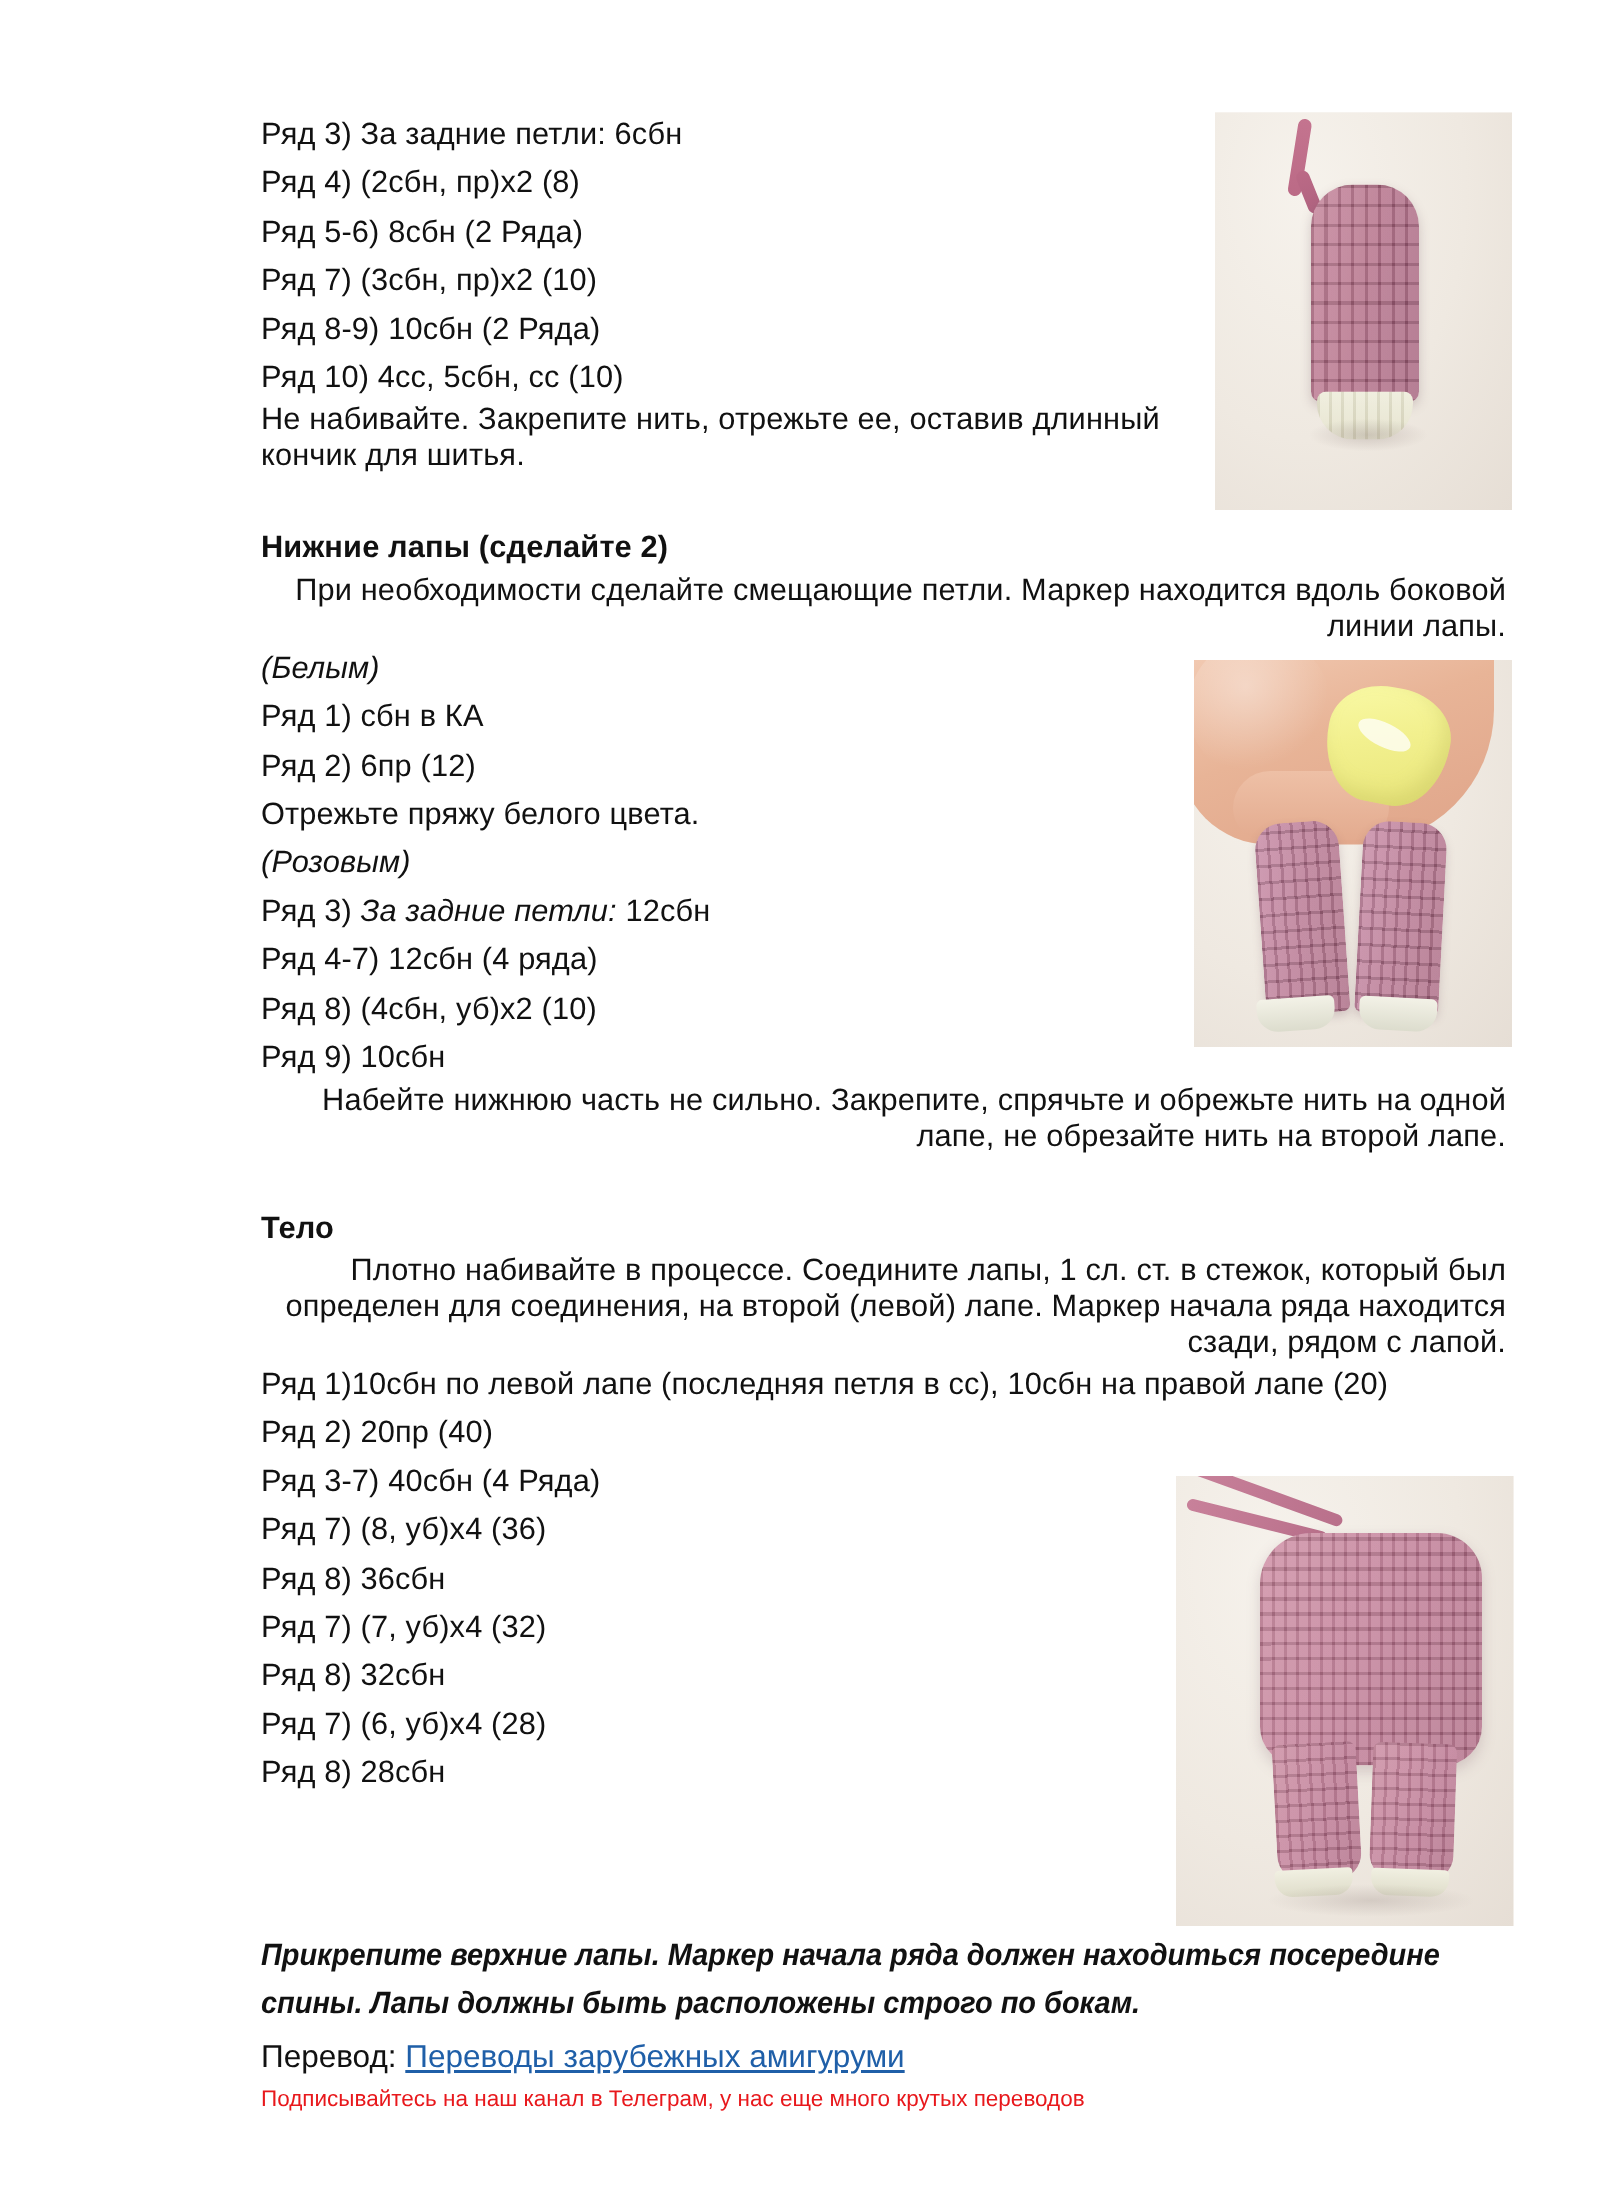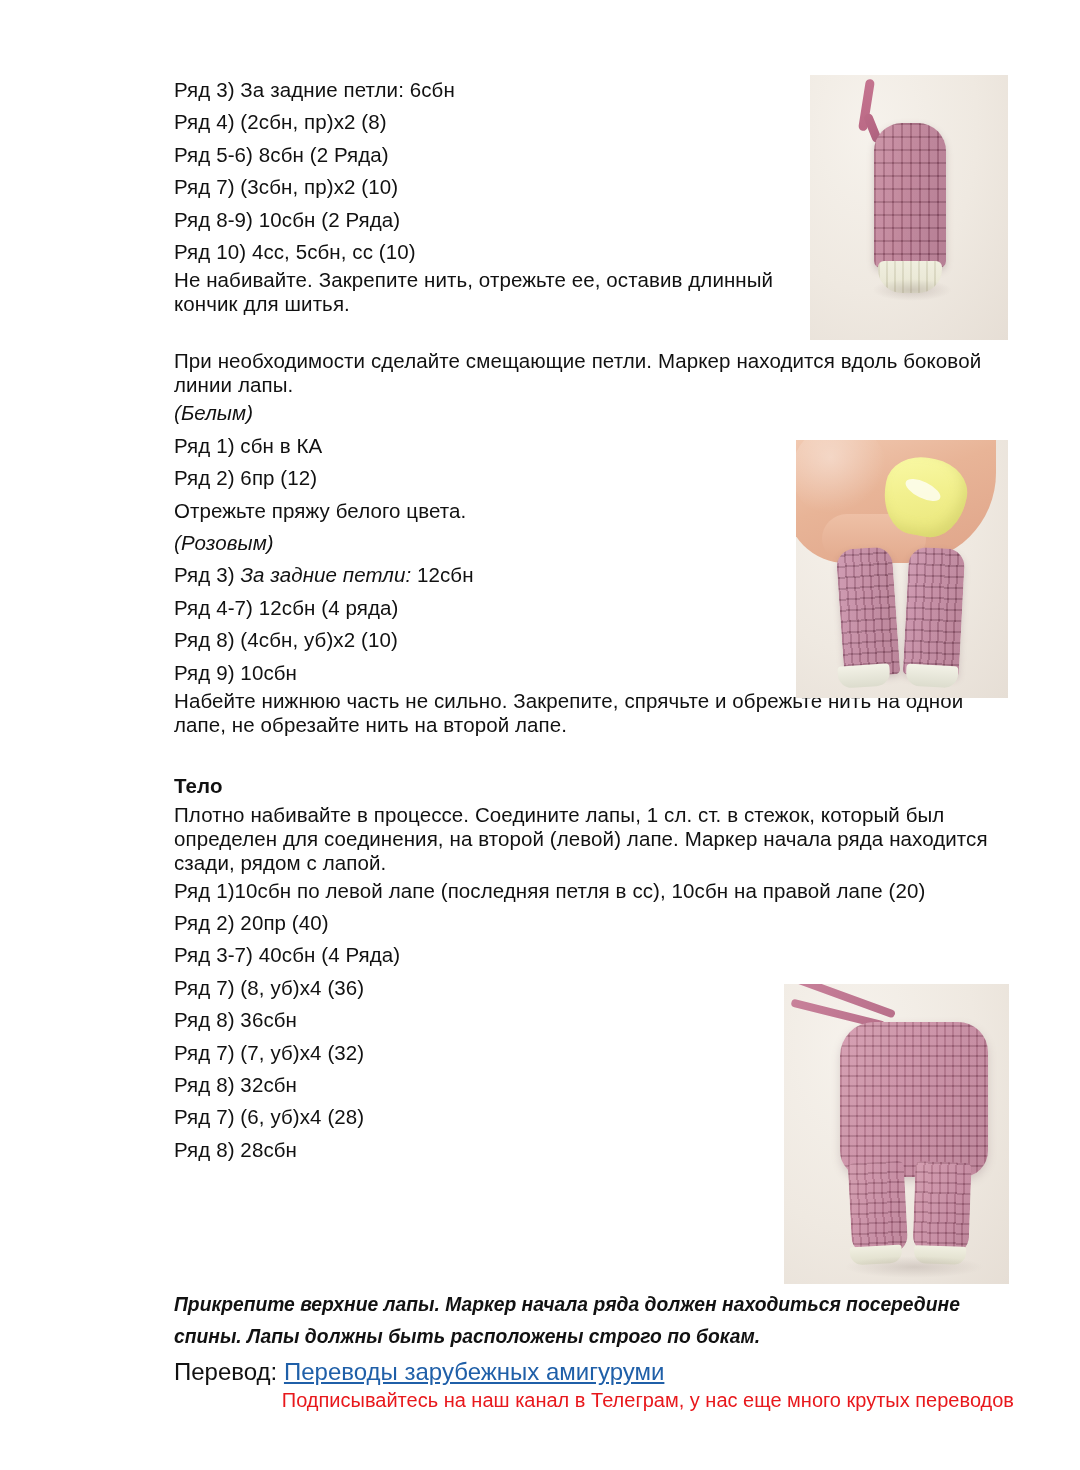--- a/index.html
+++ b/index.html
@@ -44,21 +44,21 @@
   .para {
     font-size: 20.5px;
     line-height: 24px;
     letter-spacing: 0.1px;
   }
 
   .spacer-lg { height: 33px; }
 
   
   .w-short { width: 610px; }
-  .w-mid   { width: 830px; }
+  .w-mid   { width: 830px; text-align: right; }
 
   
   .closing {
     position: absolute;
     left: 150px;
     top: 1288px;
     width: 840px;
     font-style: italic;
     font-weight: bold;
     font-size: 20.5px;
@@ -68,32 +68,31 @@
     transform-origin: left top;
   }
 
   .credits {
     position: absolute;
     left: 150px;
     top: 1358px;
     width: 840px;
   }
   .credit-line {
-    font-size: 24px;
+    font-size: 21px;
     line-height: 28px;
   }
   .credit-link {
     color: #1f5fa8;
     text-decoration: underline;
   }
   .credit-tg {
     color: #e8181c;
-    font-size: 20px;
+    font-size: 15px;
     line-height: 28px;
-    text-align: right;
   }
 
   
   .photo {
     position: absolute;
     overflow: hidden;
     background: #efe9e2;
   }
   #photo-arm   { left: 786px; top: 75px;  width: 198px; height: 265px; }
   #photo-legs  { left: 772px; top: 440px; width: 212px; height: 258px; }
@@ -280,20 +279,21 @@
     <div class="line">Ряд 3) За задние петли: 6сбн</div>
     <div class="line">Ряд 4) (2сбн, пр)х2 (8)</div>
     <div class="line">Ряд 5-6) 8сбн (2 Ряда)</div>
     <div class="line">Ряд 7) (3сбн, пр)х2 (10)</div>
     <div class="line">Ряд 8-9) 10сбн (2 Ряда)</div>
     <div class="line">Ряд 10) 4сс, 5сбн, сс (10)</div>
     <div class="para w-short">Не набивайте. Закрепите нить, отрежьте ее, оставив длинный кончик для шитья.</div>
 
     <div class="spacer-lg"></div>
 
+    <div class="line bold">Нижние лапы (сделайте 2)</div>
     <div class="para w-mid">При необходимости сделайте смещающие петли. Маркер находится вдоль боковой линии лапы.</div>
     <div class="line italic">(Белым)</div>
     <div class="line">Ряд 1) сбн в КА</div>
     <div class="line">Ряд 2) 6пр (12)</div>
     <div class="line">Отрежьте пряжу белого цвета.</div>
     <div class="line italic">(Розовым)</div>
     <div class="line"><span>Ряд 3) </span><span class="it">За задние петли:</span><span> 12сбн</span></div>
     <div class="line">Ряд 4-7) 12сбн (4 ряда)</div>
     <div class="line">Ряд 8) (4сбн, уб)х2 (10)</div>
     <div class="line">Ряд 9) 10сбн</div>

